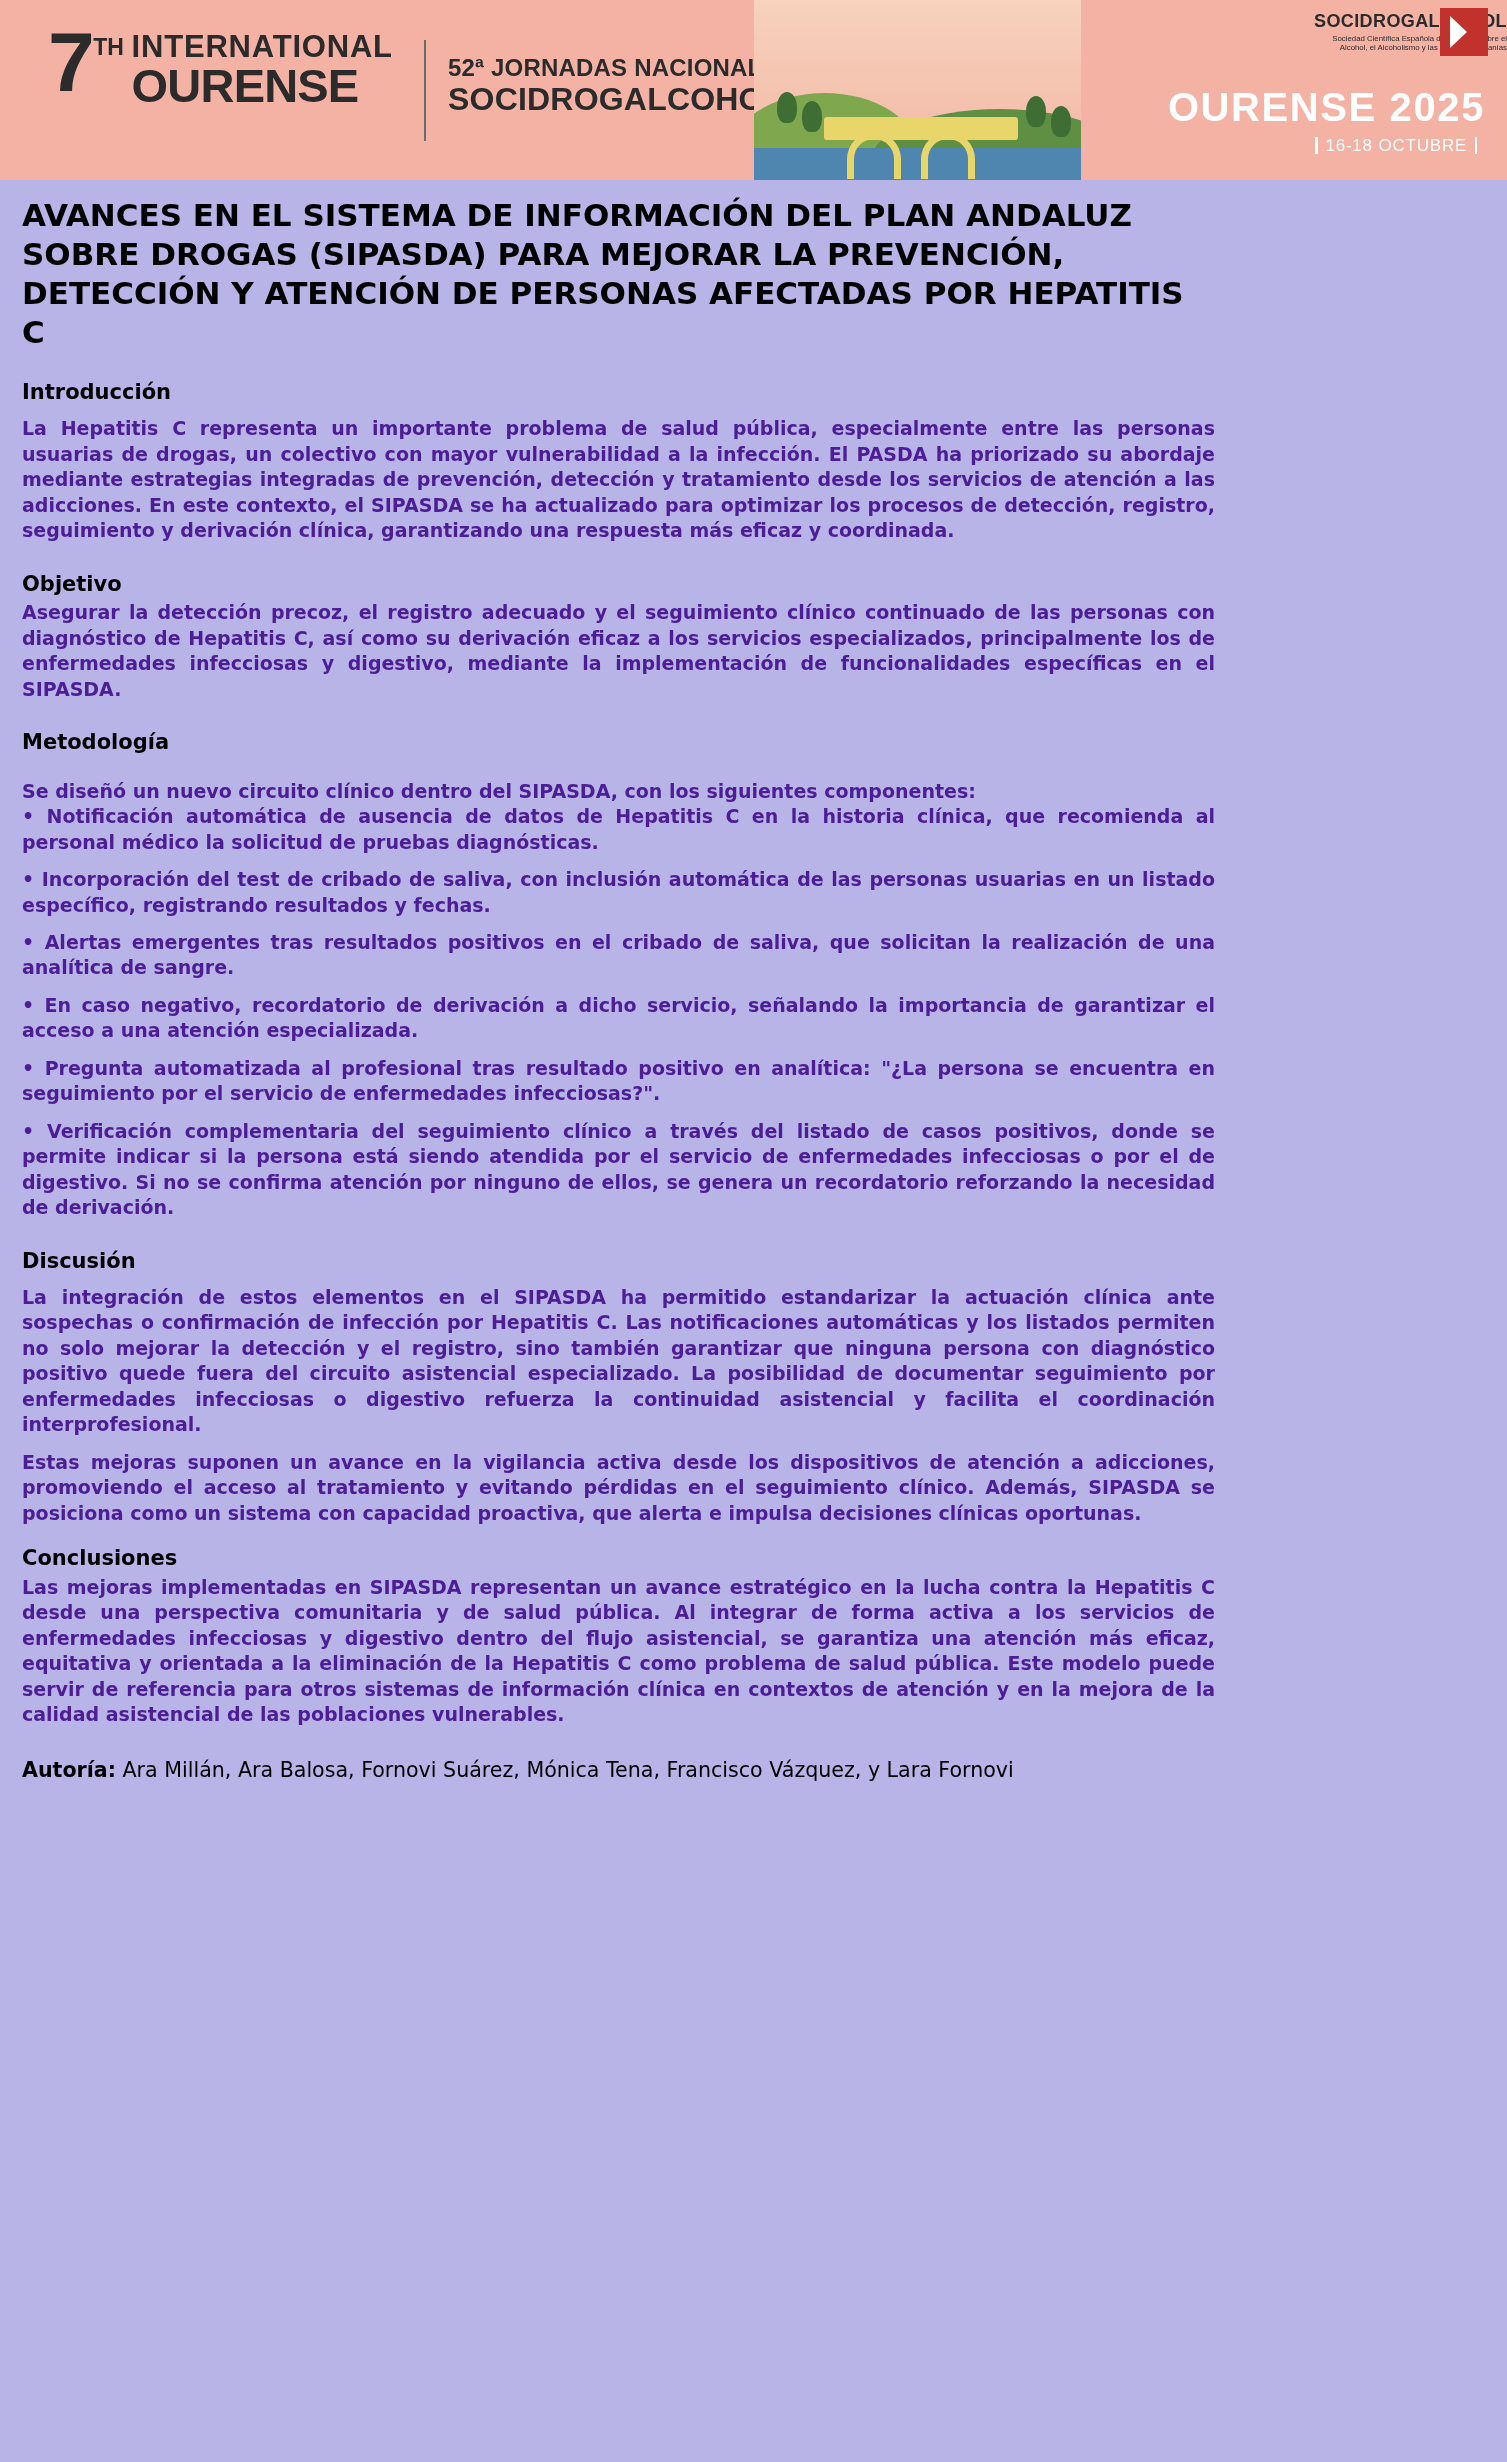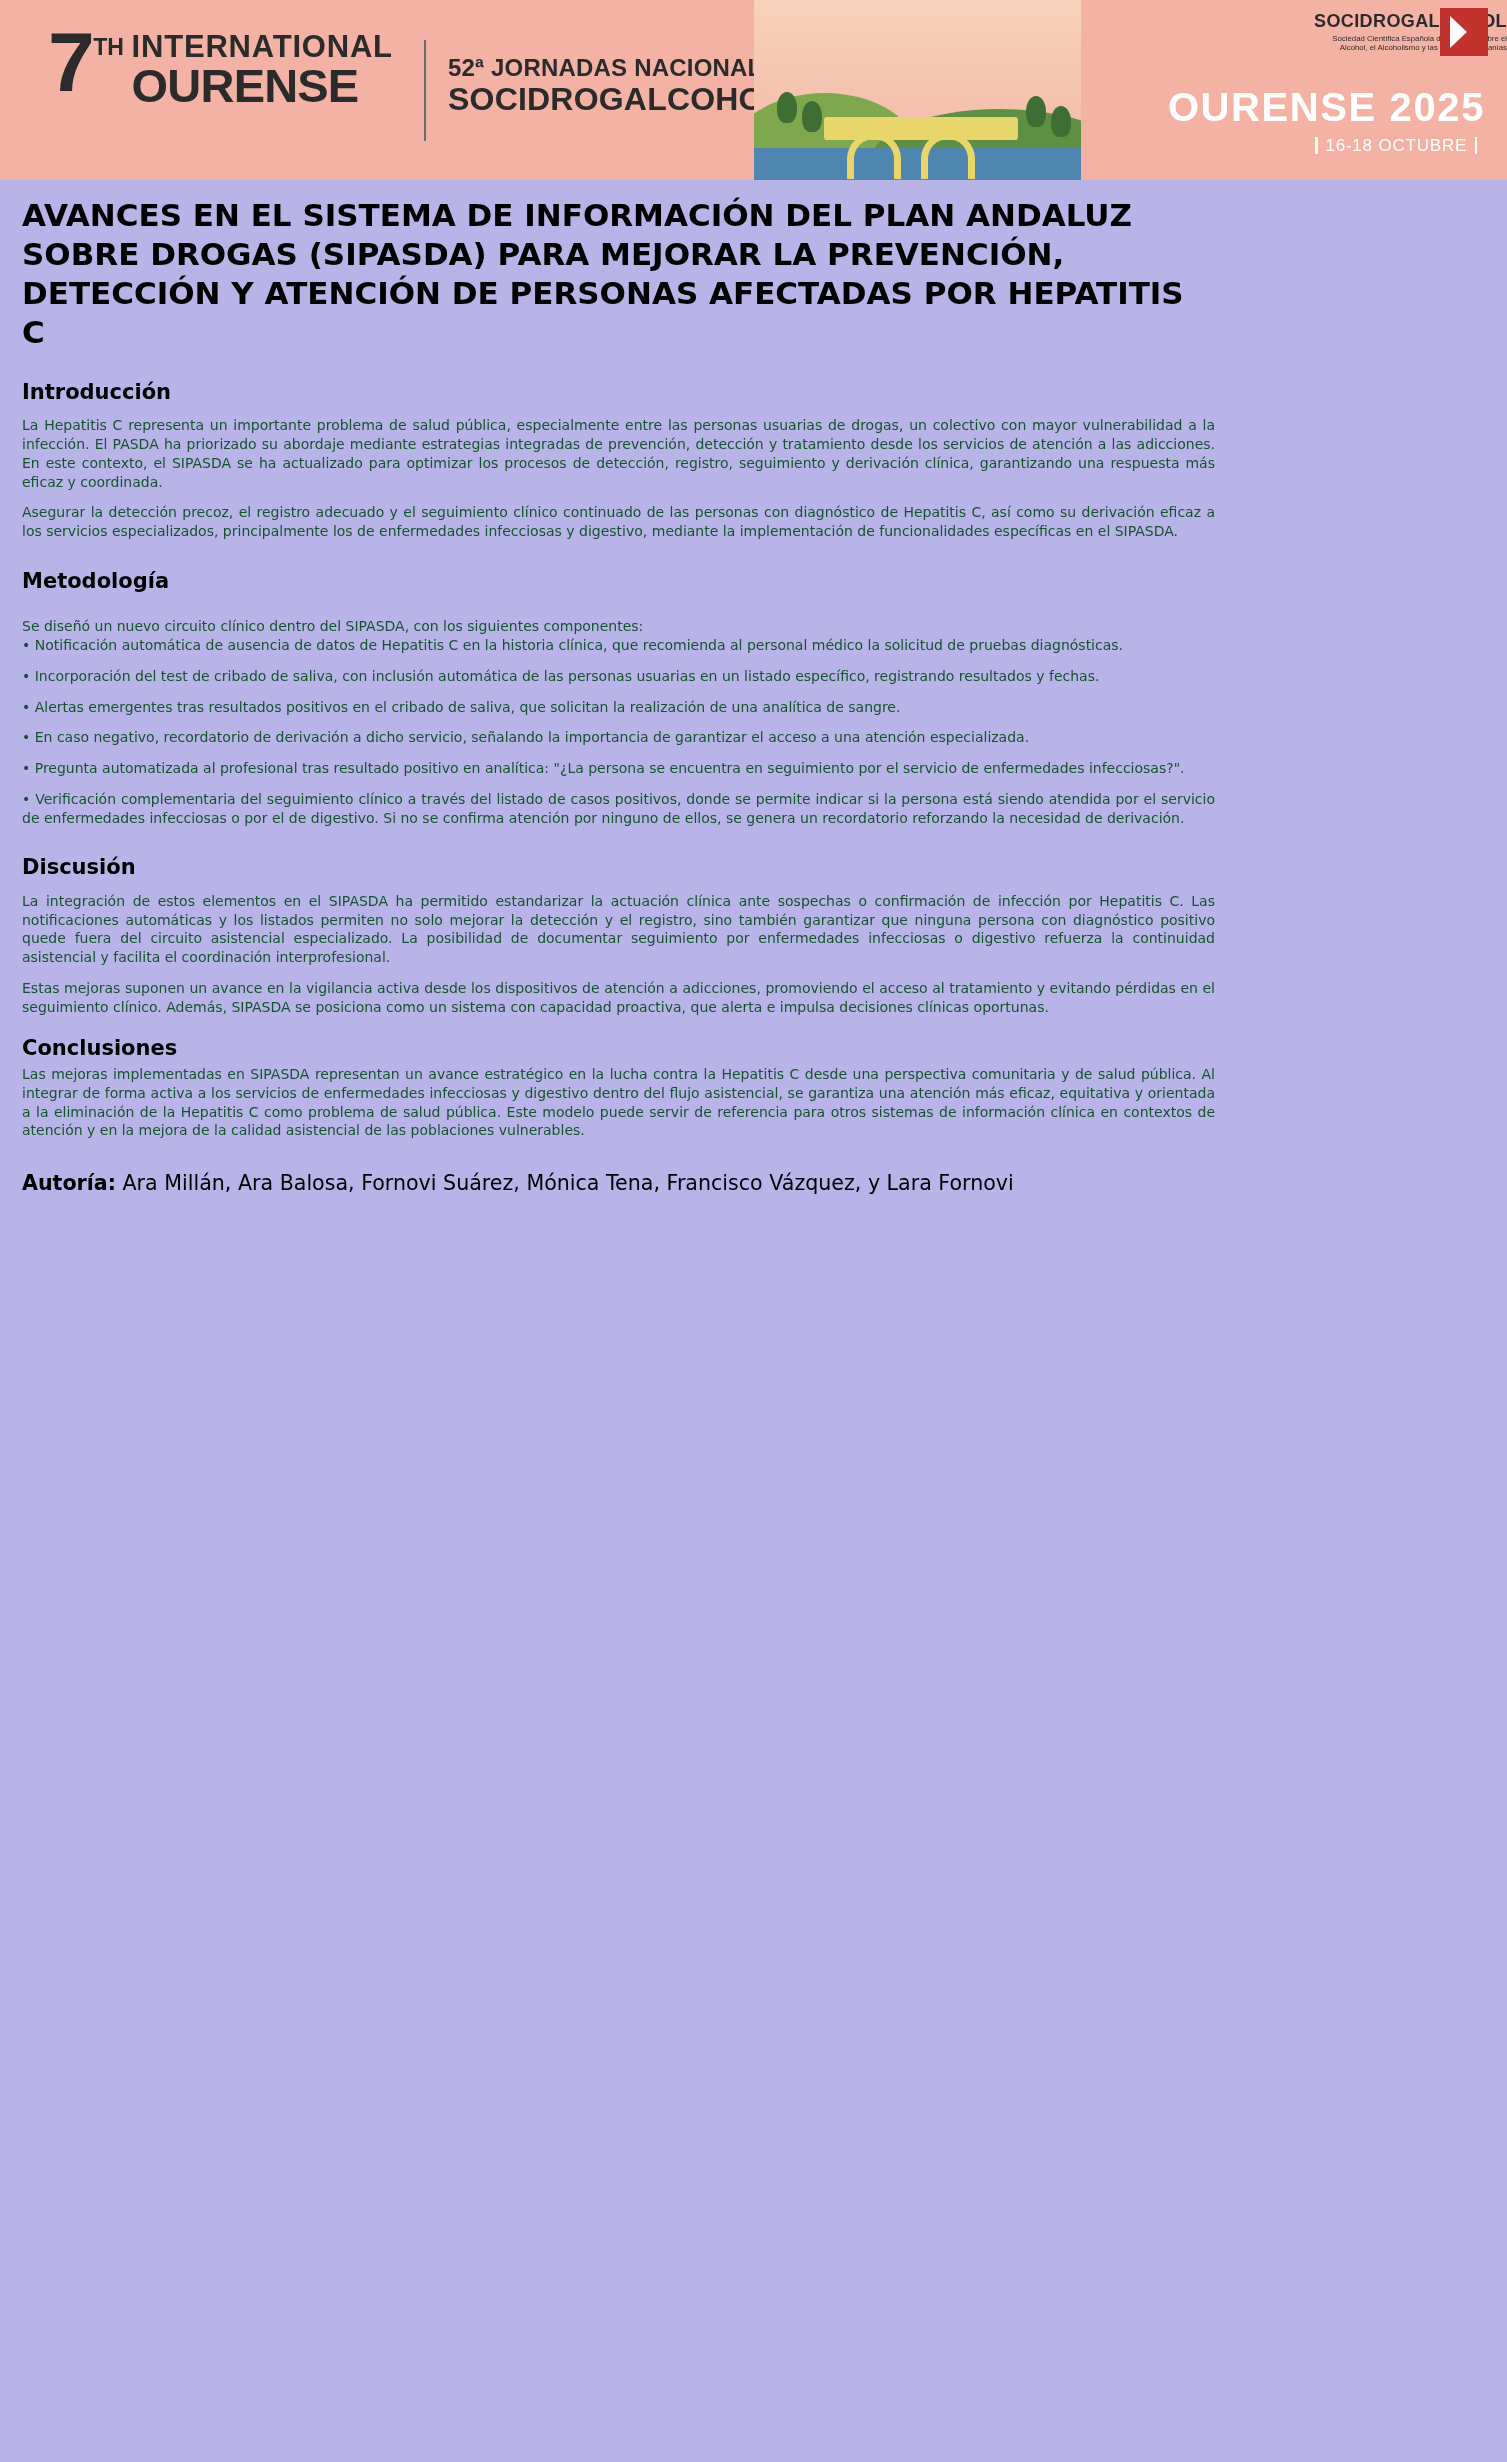--- a/index.html
+++ b/index.html
@@ -184,25 +184,26 @@
     font-size: 21px;
     font-weight: bold;
     color: #000;
     margin-top: 28px;
     margin-bottom: 4.7px;
     font-family: "DejaVu Sans", sans-serif;
   }
   .section-head.tight { margin-top: 20px; }
   p.body {
     margin: 0;
-    font-size: 14px;
+    font-size: 19px;
     line-height: 1.34;
     text-align: justify;
-    color: #14532d;
-    font-family: "DejaVu Sans", sans-serif;
+    color: #4c1d95;
+    font-family: "DejaVu Sans", sans-serif;
+    font-weight: bold;
   }
   p.body + p.body { margin-top: 12px; }
   .gap-sm { height: 7.8px; }
   .gap-md { height: 20px; }
   .authors {
     margin-top: 31px;
     font-size: 20.6px;
     color: #000;
     font-family: "DejaVu Sans", sans-serif;
   }
@@ -262,20 +263,21 @@
 </div>
 
 <div class="poster">
 
   <h1 class="title">AVANCES EN EL SISTEMA DE INFORMACIÓN DEL PLAN ANDALUZ SOBRE DROGAS (SIPASDA) PARA MEJORAR LA PREVENCIÓN, DETECCIÓN Y ATENCIÓN DE PERSONAS AFECTADAS POR HEPATITIS C</h1>
 
   <div class="section-head">Introducción</div>
   <div class="gap-sm"></div>
   <p class="body">La Hepatitis C representa un importante problema de salud pública, especialmente entre las personas usuarias de drogas, un colectivo con mayor vulnerabilidad a la infección. El PASDA ha priorizado su abordaje mediante estrategias integradas de prevención, detección y tratamiento desde los servicios de atención a las adicciones. En este contexto, el SIPASDA se ha actualizado para optimizar los procesos de detección, registro, seguimiento y derivación clínica, garantizando una respuesta más eficaz y coordinada.</p>
 
+  <div class="section-head">Objetivo</div>
   <p class="body">Asegurar la detección precoz, el registro adecuado y el seguimiento clínico continuado de las personas con diagnóstico de Hepatitis C, así como su derivación eficaz a los servicios especializados, principalmente los de enfermedades infecciosas y digestivo, mediante la implementación de funcionalidades específicas en el SIPASDA.</p>
 
   <div class="section-head">Metodología</div>
   <div class="gap-md"></div>
   <p class="body">Se diseñó un nuevo circuito clínico dentro del SIPASDA, con los siguientes componentes:</p>
   <div class="bullets">
     <p class="body">• Notificación automática de ausencia de datos de Hepatitis C en la historia clínica, que recomienda al personal médico la solicitud de pruebas diagnósticas.</p>
     <p class="body">• Incorporación del test de cribado de saliva, con inclusión automática de las personas usuarias en un listado específico, registrando resultados y fechas.</p>
     <p class="body">• Alertas emergentes tras resultados positivos en el cribado de saliva, que solicitan la realización de una analítica de sangre.</p>
     <p class="body">• En caso negativo, recordatorio de derivación a dicho servicio, señalando la importancia de garantizar el acceso a una atención especializada.</p>

